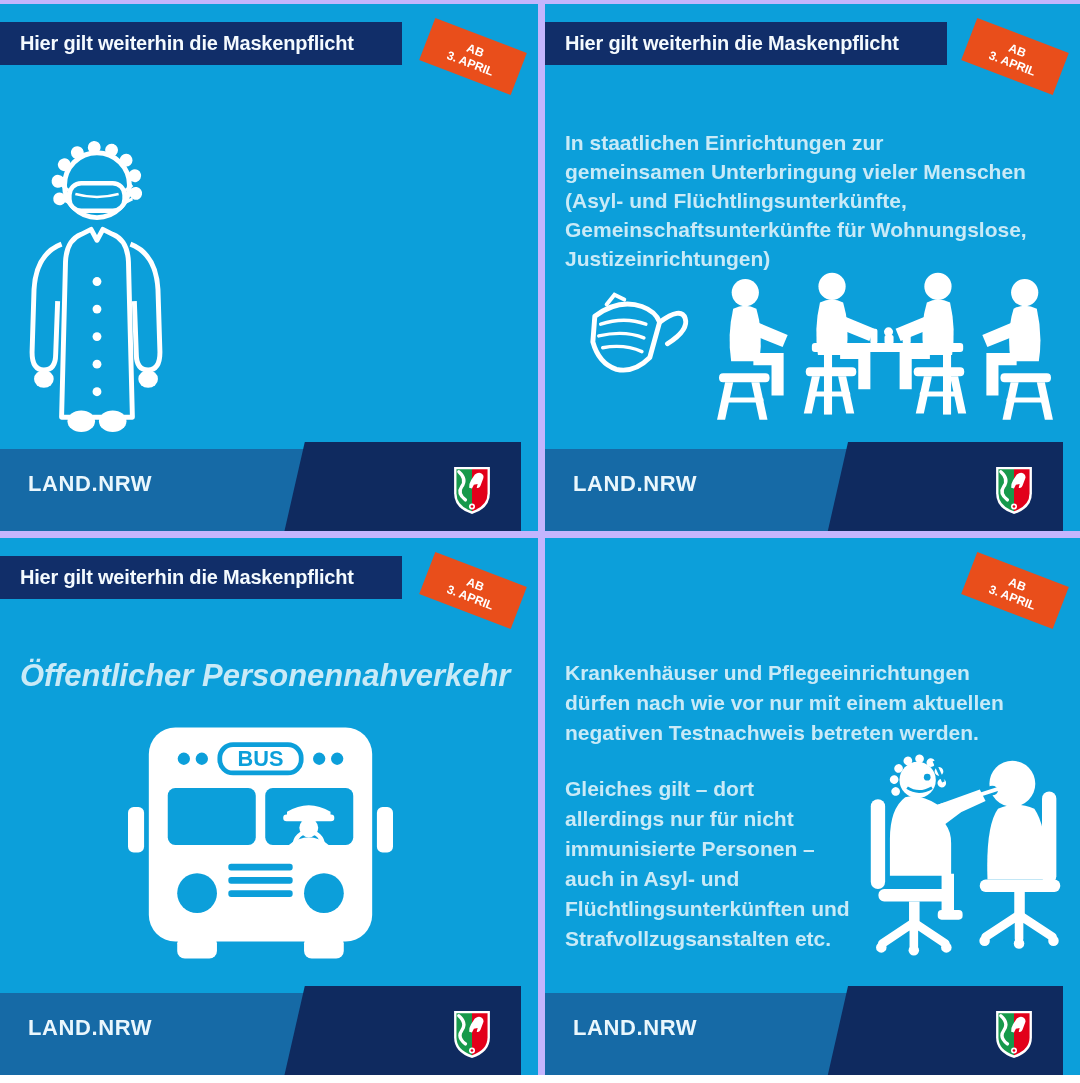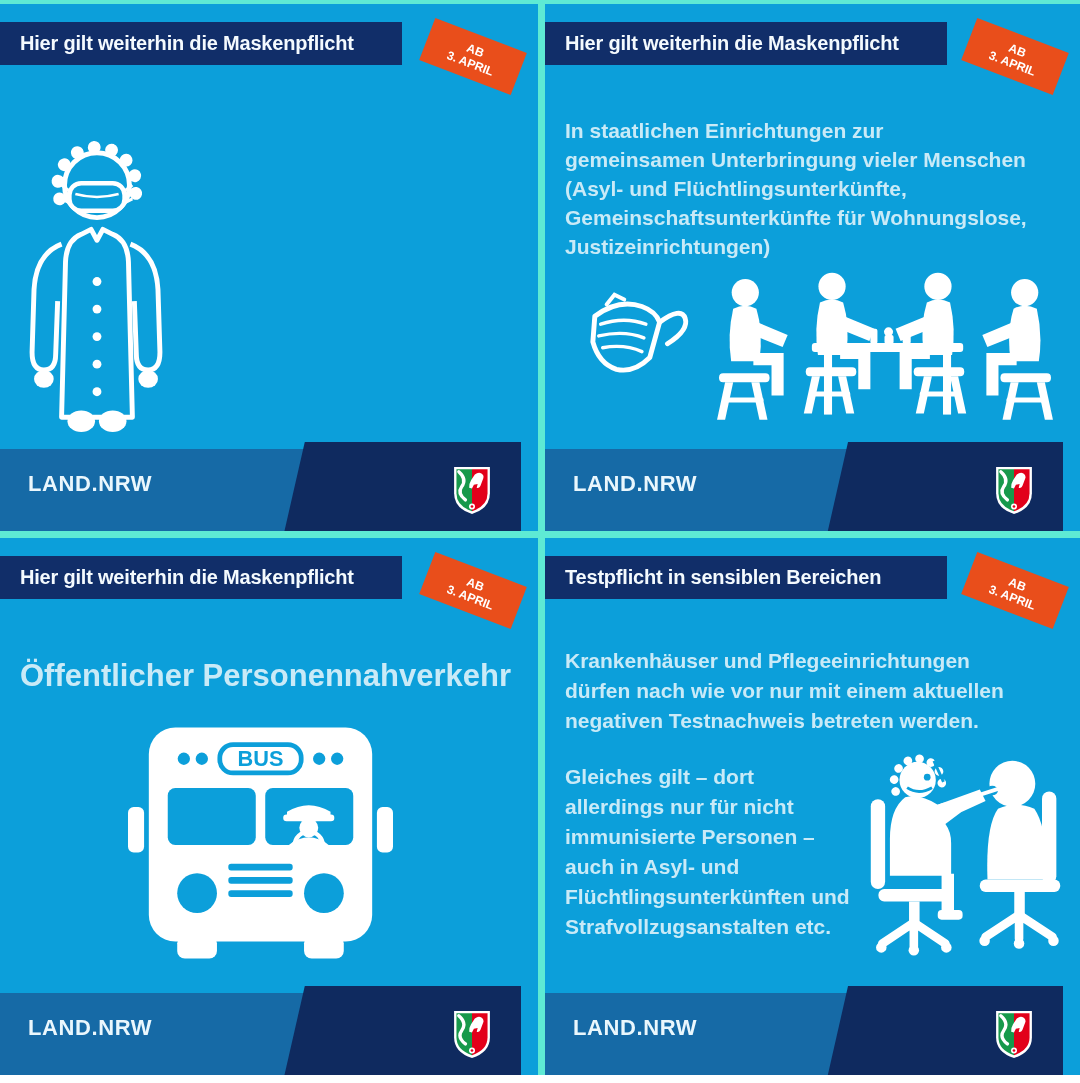--- a/index.html
+++ b/index.html
@@ -1,34 +1,34 @@
 <!DOCTYPE html>
 <html><head>
 <meta charset="utf-8">
 <style>
   html,body{margin:0;padding:0;background:#ffffff;}
   body{width:1080px;height:1083px;font-family:"Liberation Sans",sans-serif;overflow:hidden;}
-  .grid{display:grid;grid-template-columns:538px 535px;grid-template-rows:527px 537px;gap:7px;padding-top:4px;background:#5eead4;}
+  .grid{display:grid;grid-template-columns:538px 535px;grid-template-rows:527px 537px;gap:7px;padding-top:4px;background:#c4b5fd;}
   .panel{position:relative;background:#0C9FDA;overflow:hidden;}
 
   
   .hdr{position:absolute;top:18px;left:0;width:402px;height:43px;background:#112E69;
        color:#F4FAFE;font-size:20px;font-weight:bold;line-height:43px;padding-left:20px;
        box-sizing:border-box;letter-spacing:-0.2px;white-space:nowrap;}
 
   
   .badge{position:absolute;top:30px;right:16px;width:98px;height:45px;background:#E94E1B;
          transform:rotate(21deg);display:flex;flex-direction:column;align-items:center;justify-content:center;
          color:#ffffff;font-weight:bold;font-size:12px;line-height:14px;text-align:center;}
 
   
-  .btxt{position:absolute;color:#C9EAF7;font-weight:bold;white-space:pre-line;}
+  .btxt{position:absolute;color:#C9EAF7;font-weight:bold;white-space:pre-line;margin-top:12px;}
   .p1-text{left:182px;top:158px;width:340px;font-size:26px;line-height:37px;}
   .p2-text{left:20px;top:112px;width:514px;font-size:21px;line-height:29px;}
-  .p3-headline{left:20px;top:120px;font-size:31px;white-space:nowrap;color:#C9EAF7;font-weight:bold;position:absolute;}
+  .p3-headline{left:20px;top:120px;font-size:31px;white-space:nowrap;color:#C9EAF7;font-weight:bold;position:absolute;font-style:italic;}
   .p4-text1{left:20px;top:108px;width:514px;font-size:21px;line-height:30px;}
   .p4-text2{left:20px;top:224px;width:362px;font-size:21px;line-height:30px;}
 
   
   .icon{position:absolute;}
   .nurse{left:22px;top:130px;}
   .mask{left:40px;top:282px;}
   .people{left:166px;top:264px;}
   .bus{left:128px;top:180px;}
   .test{left:312px;top:198px;}
@@ -209,21 +209,20 @@
         <path d="M20,3.5 H36.5 V29 Q36.5,42.5 20,48 Z" fill="#E2001A"></path>
         <path d="M6,6 Q15,14 9,22 Q4,29 13,36" fill="none" stroke="#fff" stroke-width="3.5" stroke-linecap="round"></path>
         <path d="M23,9 q4,-3 7,-1 q3,2 2,5 l-3,8 q-1,3 -4,2 l1,-4 -4,1 -2,4 -3,-1 q0,-5 2,-8 z" fill="#fff"></path>
         <circle cx="20" cy="43" r="3.2" fill="#fff"></circle>
           <circle cx="20" cy="43" r="1.4" fill="#E2001A"></circle>
       </svg>
     </div>
   </div>
 
   <div class="panel">
-    <div class="hdr">Testpflicht in sensiblen Bereichen</div>
     <div class="badge">
       <span>AB</span>
       <span>3. APRIL</span>
     </div>
 
     <div class="btxt p4-text2">Gleiches gilt – dort
 allerdings nur für nicht
 immunisierte Personen –
 auch in Asyl- und
 Flüchtlingsunterkünften und

